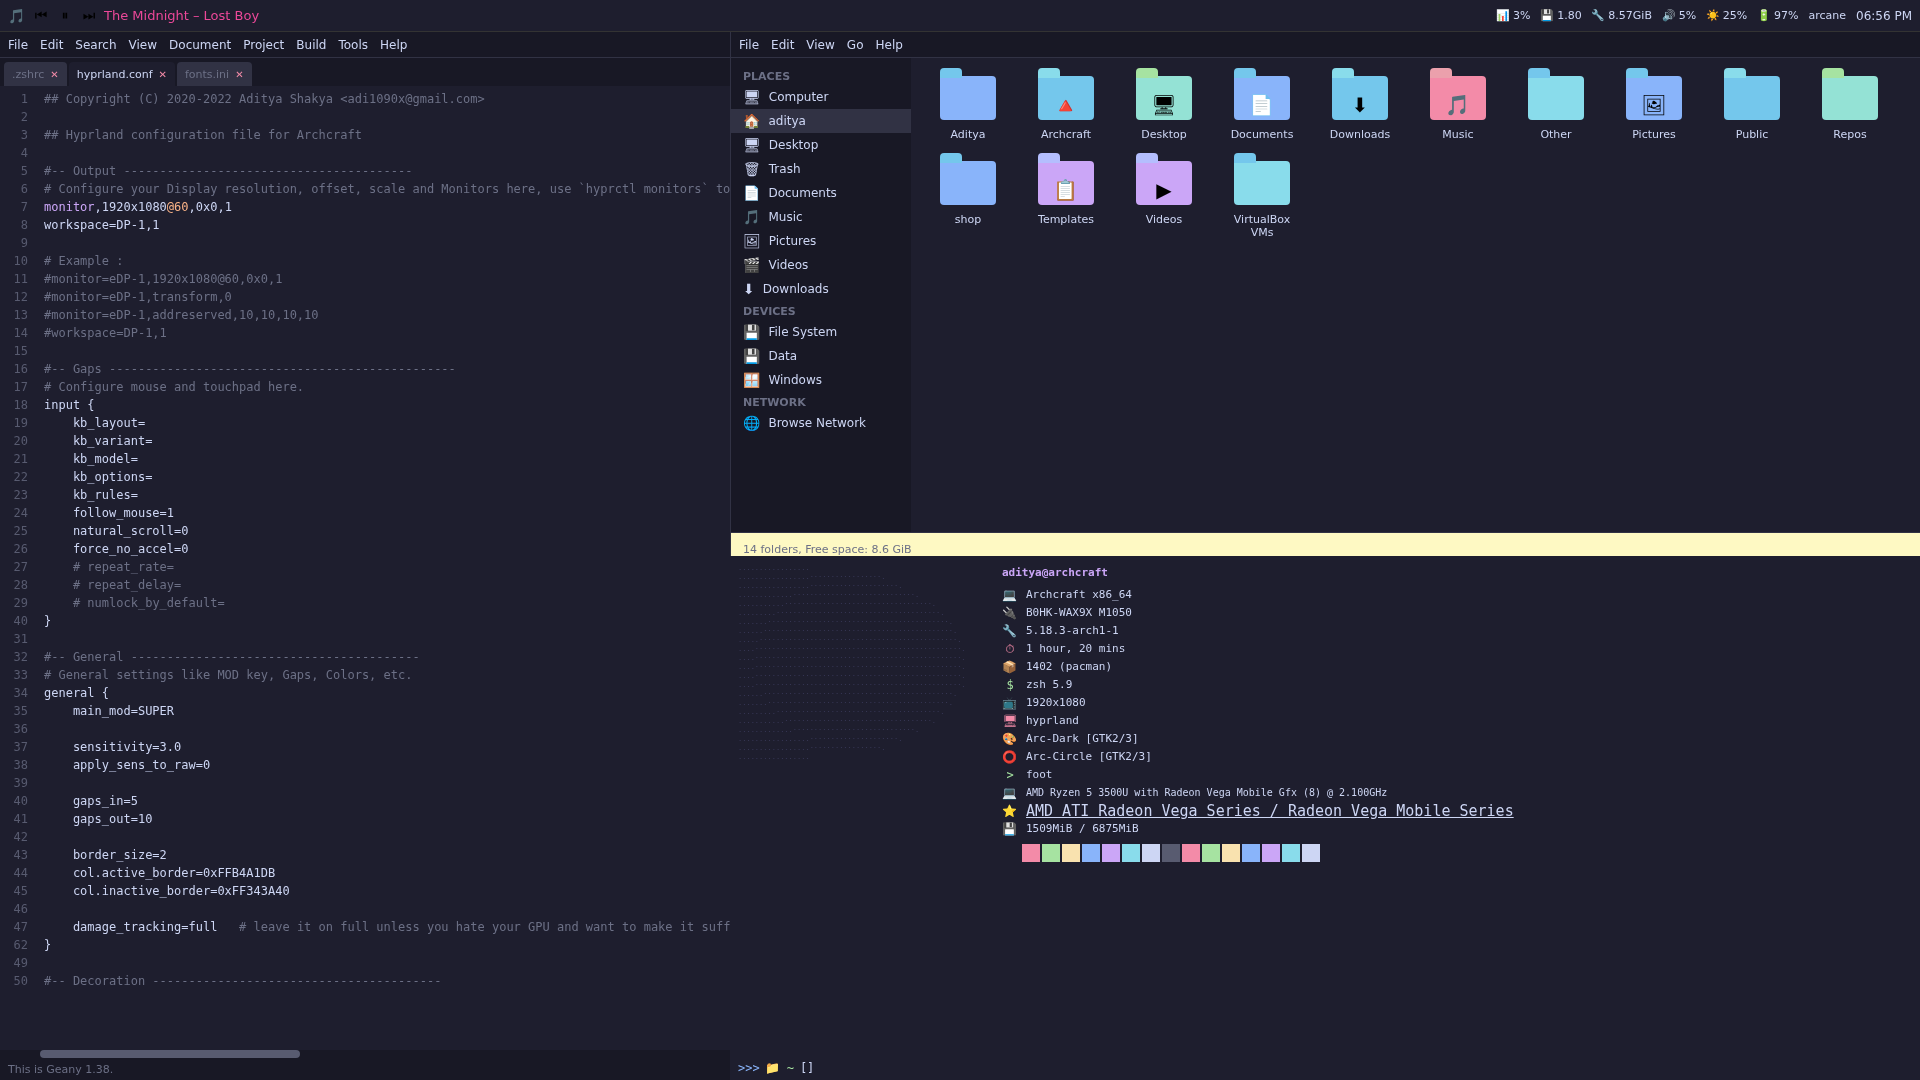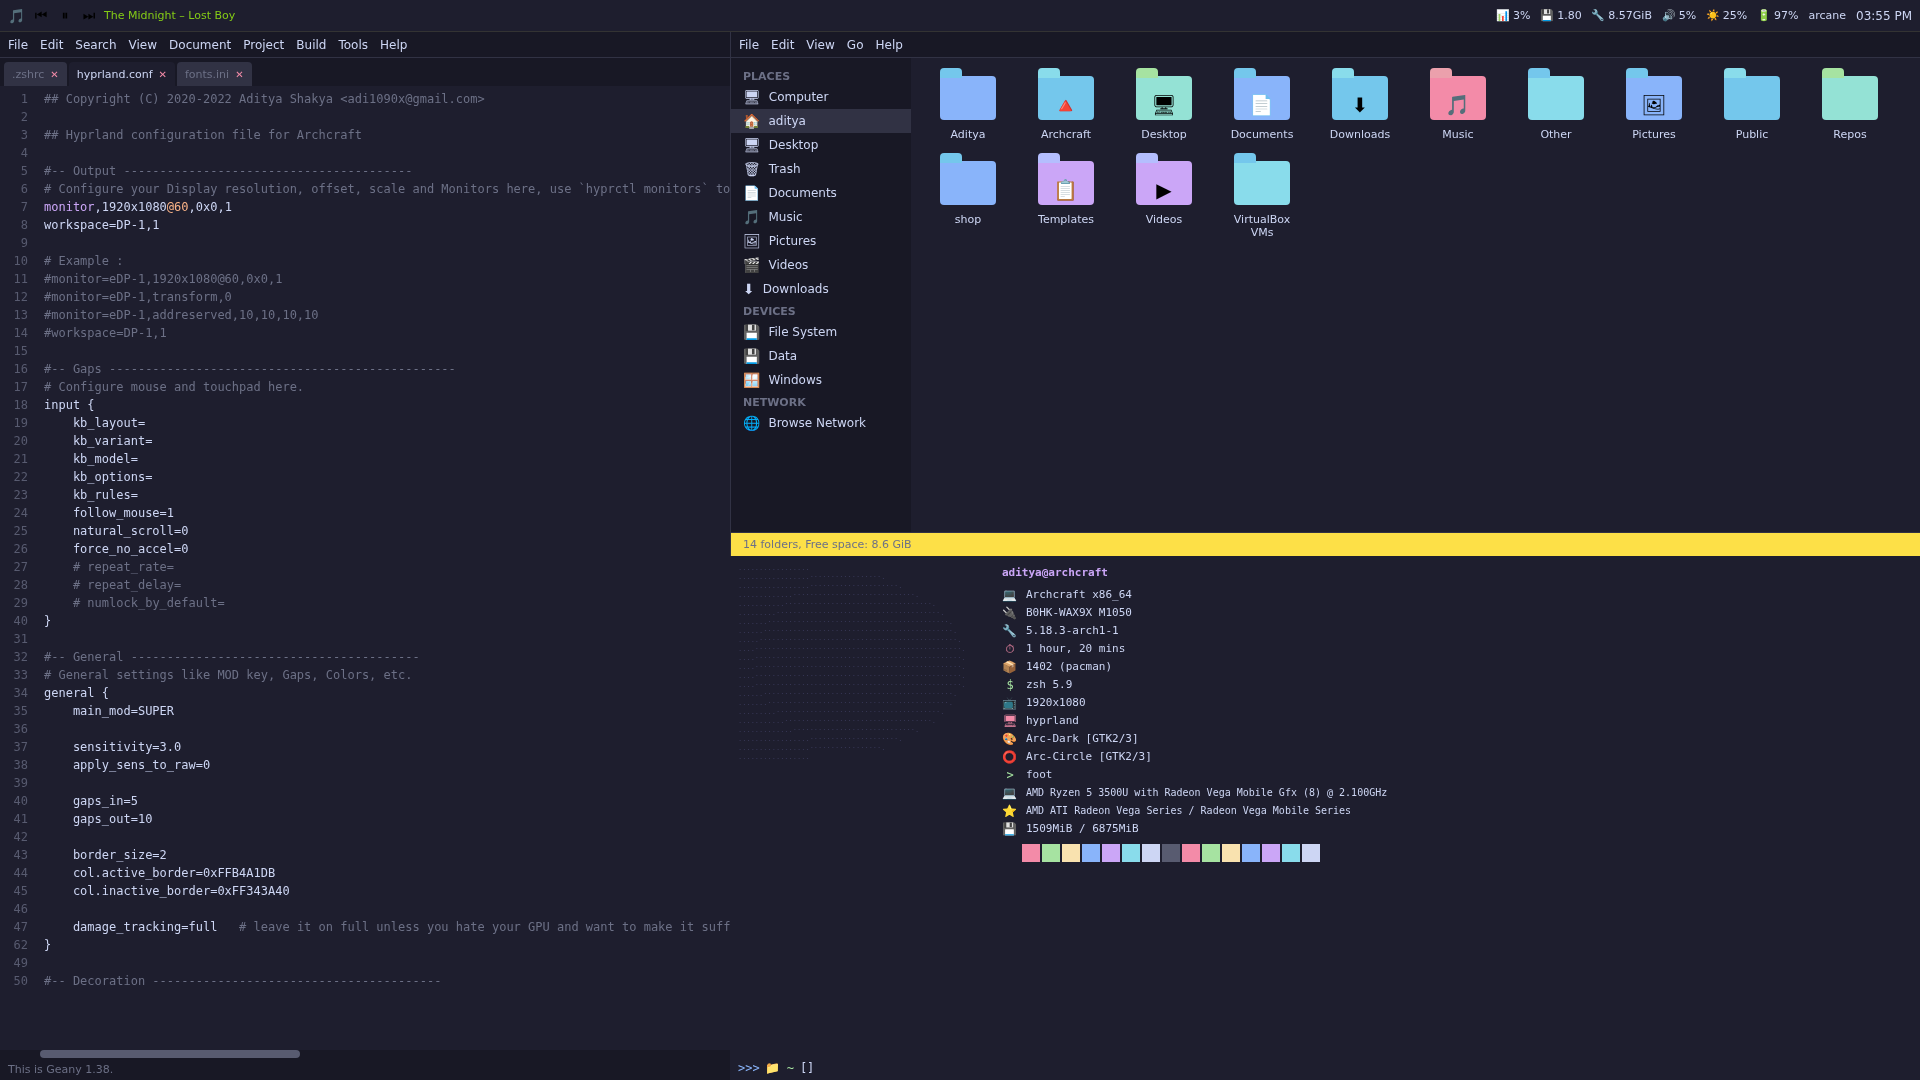--- a/index.html
+++ b/index.html
@@ -31,22 +31,22 @@
     }
     .topbar-icon {
       width: 18px;
       height: 18px;
       display: flex;
       align-items: center;
       justify-content: center;
       font-size: 14px;
     }
     .topbar-song {
-      color: #84cc16;
-      font-size: 11px;
+      color: #ec4899;
+      font-size: 13px;
       flex: 1;
     }
     .topbar-right {
       display: flex;
       align-items: center;
       gap: 10px;
       margin-left: auto;
     }
     .topbar-stat {
       display: flex;
@@ -282,24 +282,24 @@
     }
     .fm-file-name {
       color: #cdd6f4;
       font-size: 11px;
       text-align: center;
       word-break: break-word;
       max-width: 80px;
     }
     .fm-statusbar {
       height: 24px;
-      background: #fde047;
+      background: #fef9c3;
       border-top: 1px solid #313244;
       display: flex;
-      align-items: center;
+      align-items: flex-end;
       padding: 0 12px;
       color: #6c7086;
       font-size: 11px;
     }
     .terminal-header {
       height: 26px;
       background: #181825;
       display: flex;
       align-items: center;
       padding: 0 8px;
@@ -410,21 +410,21 @@
     </div>
     <div class="topbar-stat">
       <span style="color:#f9e2af">☀️</span>
       <span>25%</span>
     </div>
     <div class="topbar-stat">
       <span style="color:#a6e3a1">🔋</span>
       <span>97%</span>
     </div>
     <span style="color:#cdd6f4;font-size:11px;">arcane</span>
-    <span class="topbar-time">03:55 PM</span>
+    <span class="topbar-time">06:56 PM</span>
   </div>
 </div>
 
 <div class="main-content">
 
   <div class="editor-panel">
     <div class="editor-menubar">
       <span class="menu-item">File</span>
       <span class="menu-item">Edit</span>
       <span class="menu-item">Search</span>
@@ -824,21 +824,21 @@
           <div class="info-row">
             <span class="info-icon" style="color:#a6e3a1">&gt;</span>
             <span class="info-val">foot</span>
           </div>
           <div class="info-row">
             <span class="info-icon" style="color:#89b4fa">💻</span>
             <span class="info-val" style="font-size:10px;">AMD Ryzen 5 3500U with Radeon Vega Mobile Gfx (8) @ 2.100GHz</span>
           </div>
           <div class="info-row">
             <span class="info-icon" style="color:#f9e2af">⭐</span>
-            <span class="info-val" style="font-size:10px;">AMD ATI Radeon Vega Series / Radeon Vega Mobile Series</span>
+            <span class="info-val" style="font-size:15px;text-decoration:underline;">AMD ATI Radeon Vega Series / Radeon Vega Mobile Series</span>
           </div>
           <div class="info-row">
             <span class="info-icon" style="color:#cba6f7">💾</span>
             <span class="info-val">1509MiB / 6875MiB</span>
           </div>
 
           <div class="color-swatches">
             <div class="swatch" style="background:#1e1e2e"></div>
             <div class="swatch" style="background:#f38ba8"></div>
             <div class="swatch" style="background:#a6e3a1"></div>

